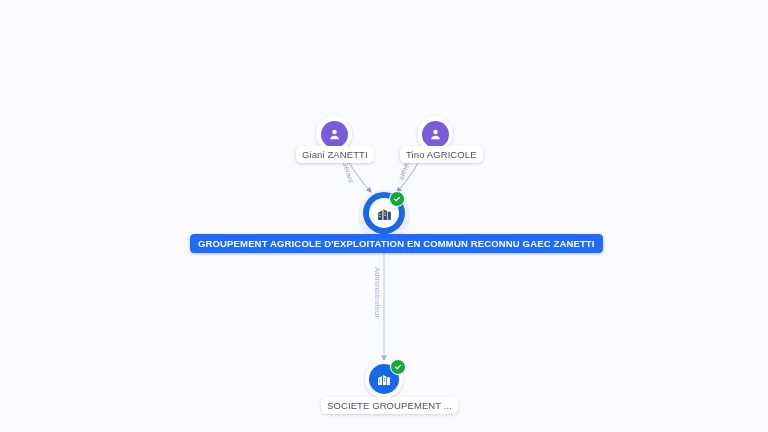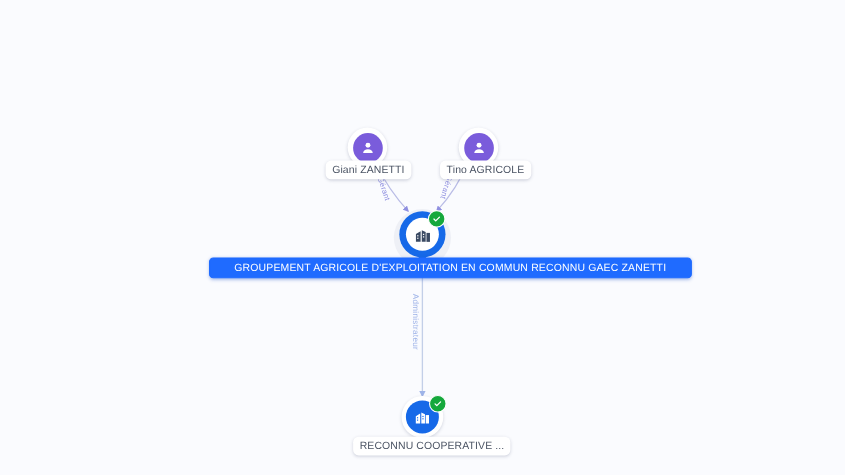--- a/index.html
+++ b/index.html
@@ -146,24 +146,25 @@
     z-index: 7;
   }
   .label-selected {
     position: absolute;
     background: #1f6bff;
     border: 1px solid #1f6bff;
     border-radius: 4px;
     color: #ffffff;
     font-size: 9.5px;
     letter-spacing: 0.15px;
-    padding: 3px 22px;
+    padding: 3px 7px;
     white-space: nowrap;
     box-shadow: 0 1px 3px rgba(30,80,200,0.35);
     z-index: 9;
+    font-weight: bold;
   }
 
   
   .edge-label {
     position: absolute;
     color: #8f8fe0;
     font-size: 7px;
     letter-spacing: 0.2px;
     white-space: nowrap;
     z-index: 5;
@@ -254,15 +255,15 @@
         <rect x="12" y="10.6" width="1.6" height="1.6" fill="#1669e8"></rect>
         <rect x="12" y="13.8" width="1.6" height="1.6" fill="#1669e8"></rect>
       </svg>
     </div>
     <div class="badge-check" style="left:25px; top:-1px;">
       <svg width="8" height="8" viewBox="0 0 24 24" aria-hidden="true">
         <path d="M4.5 12.5l4.8 4.8L19.5 7.1" stroke="#ffffff" stroke-width="3.6" fill="none" stroke-linecap="round" stroke-linejoin="round"></path>
       </svg>
     </div>
   </div>
-  <div class="node-label" style="left:321px; top:397px;">RECONNU COOPERATIVE ...</div>
+  <div class="node-label" style="left:321px; top:397px;">SOCIETE GROUPEMENT ...</div>
 
 </div>
 
 </body></html>

